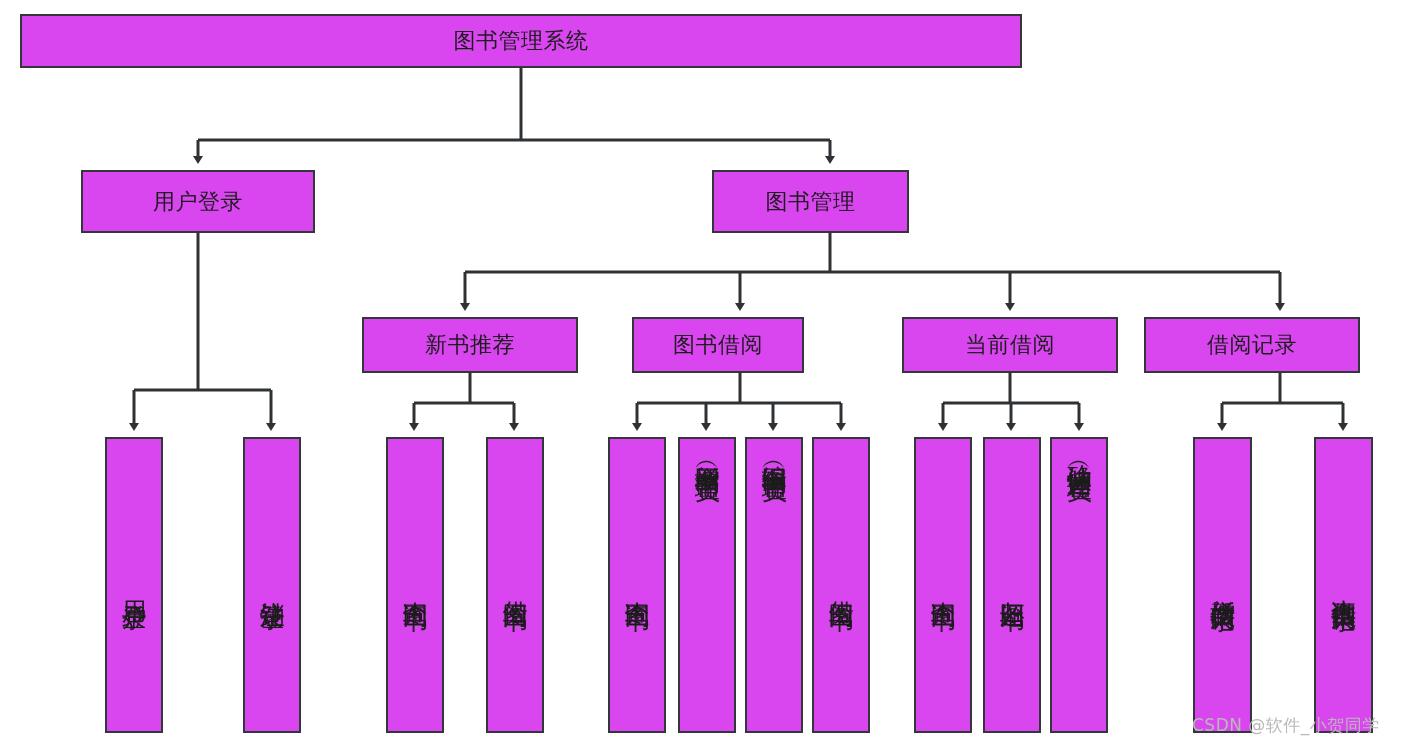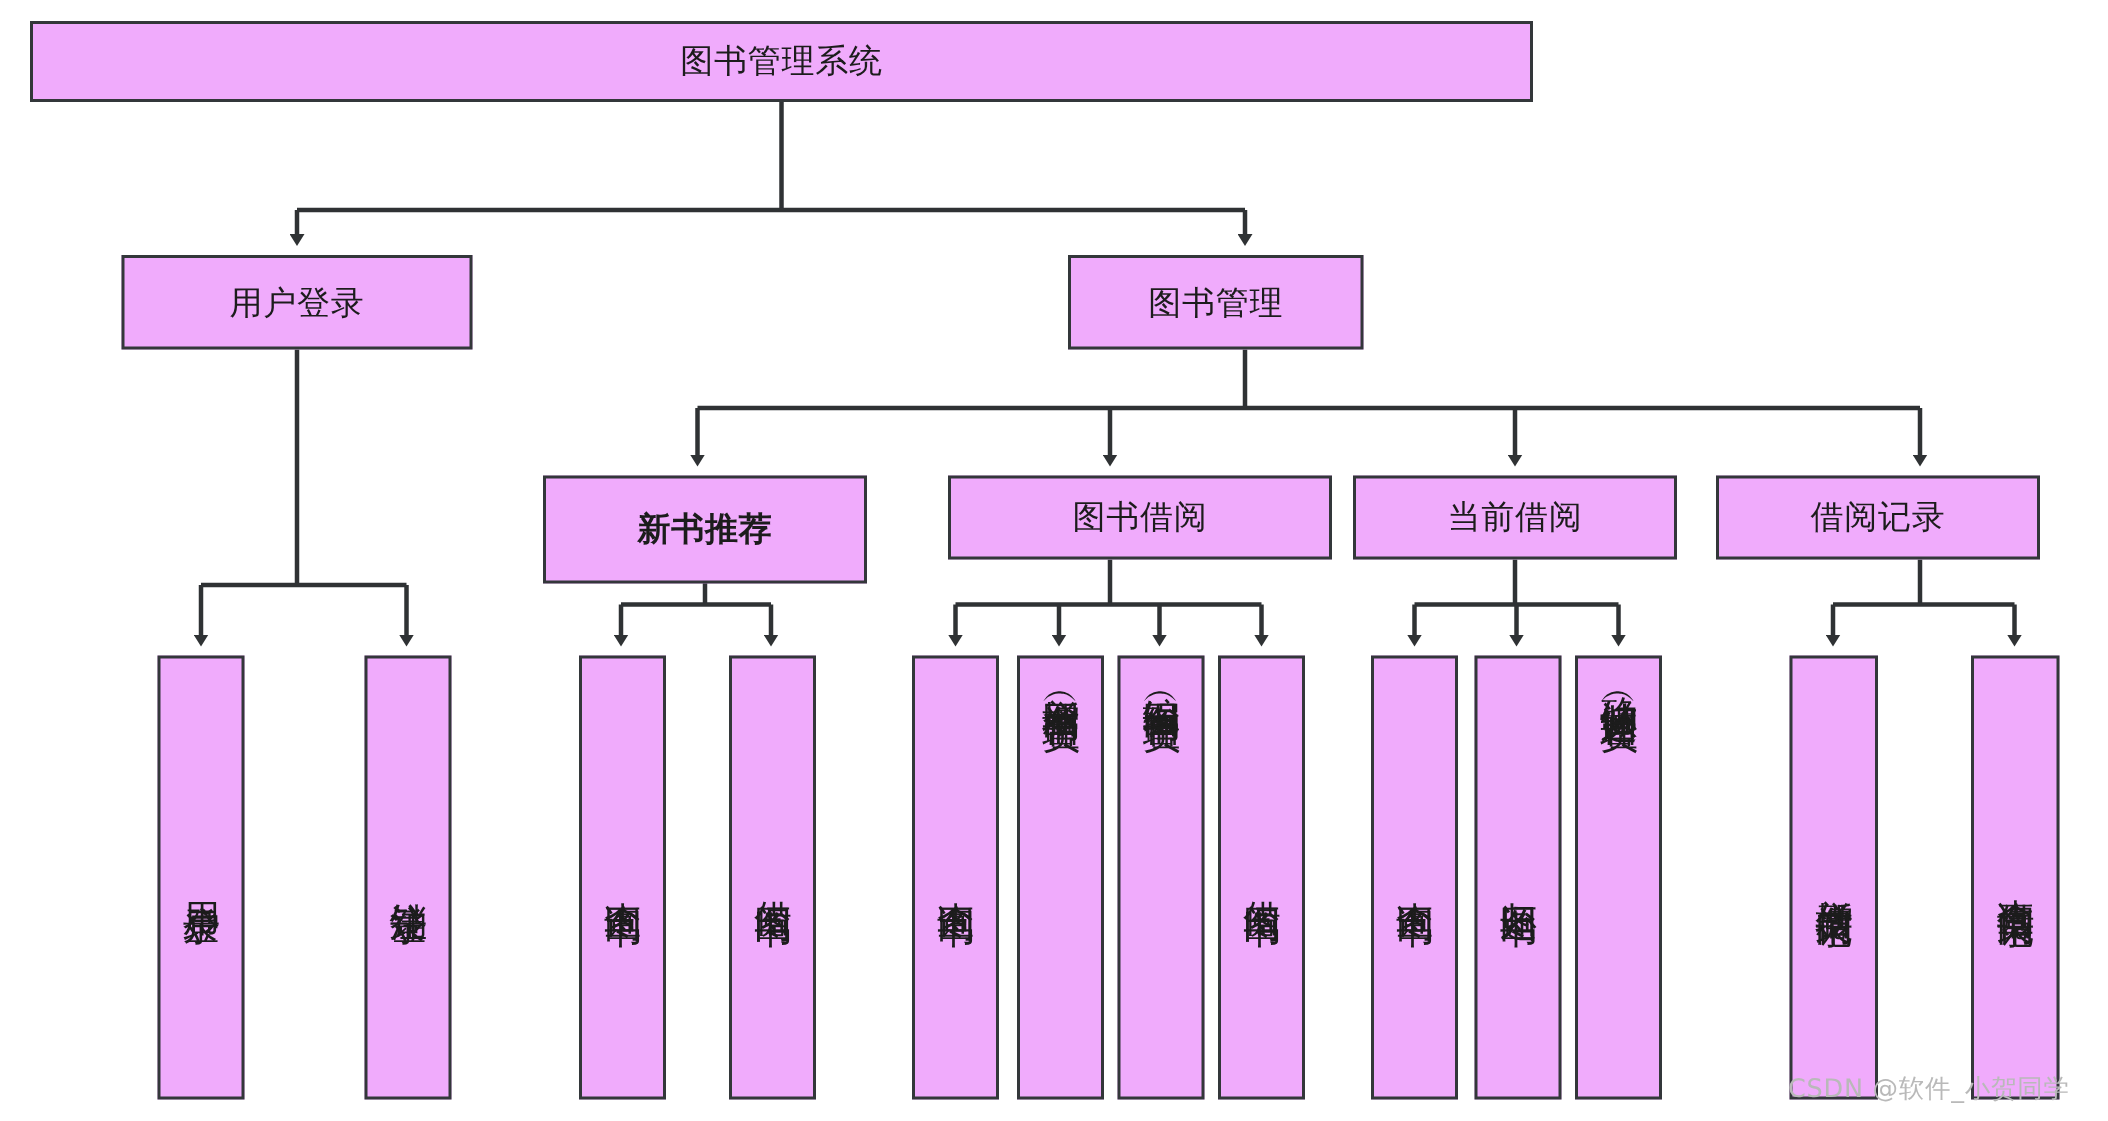--- a/index.html
+++ b/index.html
@@ -21,21 +21,21 @@
     position: absolute;
     left: 0;
     top: 0;
     width: 1405px;
     height: 747px;
     pointer-events: none;
   }
   .node {
     position: absolute;
     box-sizing: border-box;
-    background: #f0abfc;
+    background: #d946ef;
     border: 2px solid #33373a;
     display: flex;
     align-items: center;
     justify-content: center;
     color: #1c1c1c;
   }
   .node.horiz {
     font-size: 22px;
     letter-spacing: 0.5px;
   }
@@ -119,22 +119,22 @@
       <path d="M1222,403 L1222,427" marker-end="url(#arrow)"></path>
       <path d="M1343,403 L1343,427" marker-end="url(#arrow)"></path>
     </g>
   </svg>
 
   <div class="node horiz" style="left:20px; top:14px; width:1002px; height:54px;">图书管理系统</div>
 
   <div class="node horiz" style="left:81px; top:170px; width:234px; height:63px;">用户登录</div>
   <div class="node horiz" style="left:712px; top:170px; width:197px; height:63px;">图书管理</div>
 
-  <div class="node horiz" style="left:362px; top:317px; width:216px; height:72px;font-weight:bold;">新书推荐</div>
-  <div class="node horiz" style="left:632px; top:317px; width:256px; height:56px;">图书借阅</div>
+  <div class="node horiz" style="left:362px; top:317px; width:216px; height:56px;">新书推荐</div>
+  <div class="node horiz" style="left:632px; top:317px; width:172px; height:56px;">图书借阅</div>
   <div class="node horiz" style="left:902px; top:317px; width:216px; height:56px;font-family:Liberation Mono, monospace;">当前借阅</div>
   <div class="node horiz" style="left:1144px; top:317px; width:216px; height:56px;">借阅记录</div>
 
   <div class="node vert center-text" style="left:105px; top:437px; width:58px; height:296px;">
     <span class="vlabel">用户登录</span>
   </div>
   <div class="node vert center-text" style="left:243px; top:437px; width:58px; height:296px;">
     <span class="vlabel">注销登录</span>
   </div>
 

